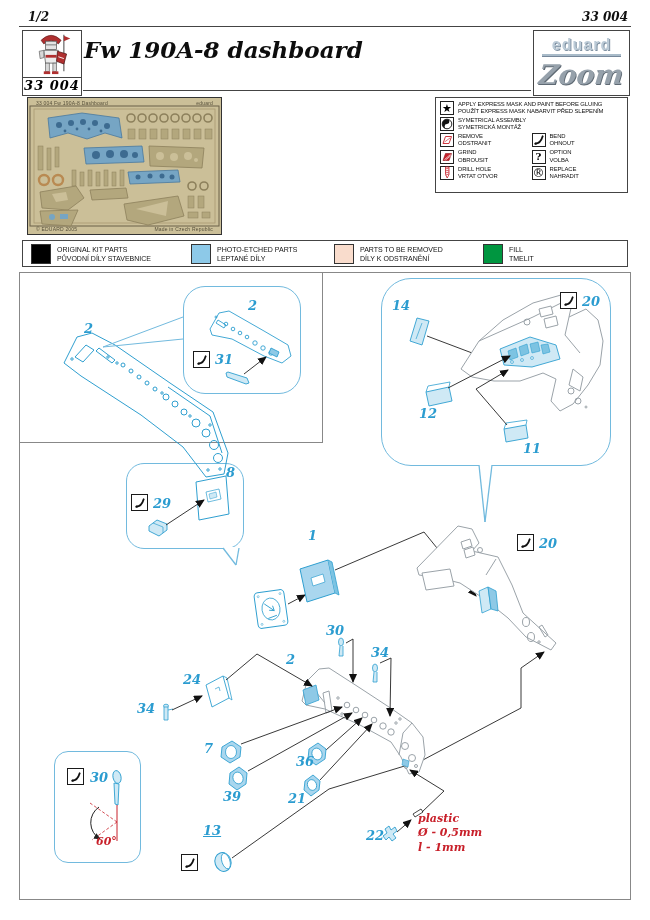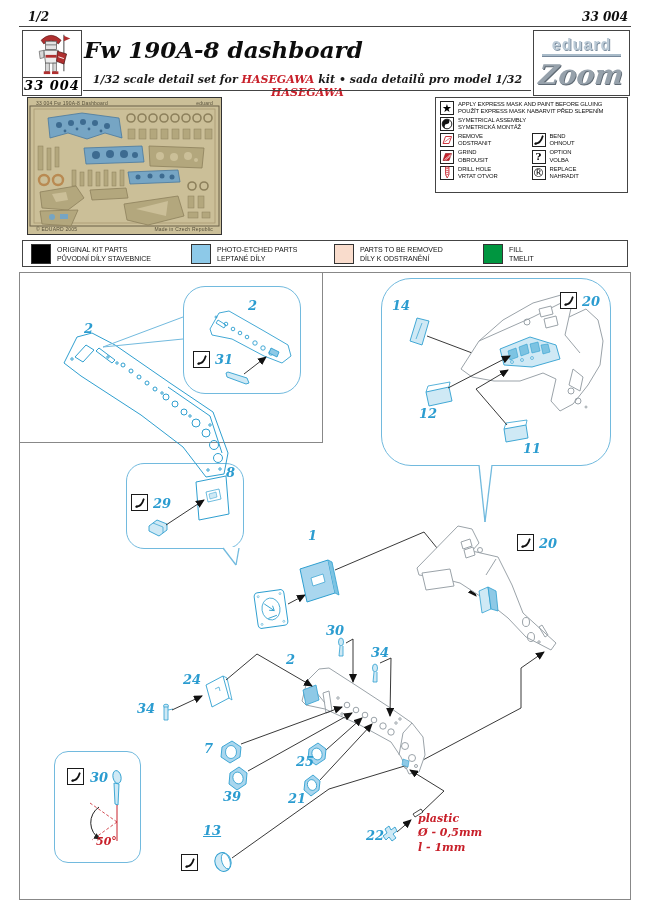--- a/index.html
+++ b/index.html
@@ -61,23 +61,20 @@
         <rect x="21" y="33" width="4" height="9" fill="#d8d8d8" stroke="#555" stroke-width=".7"></rect>
         <rect x="11" y="42" width="7" height="3" fill="#b03030"></rect>
         <rect x="20" y="42" width="7" height="3" fill="#b03030"></rect>
       </svg>
     </div>
     <div class="knight-no">33 004</div>
   </div>
 
   <div class="abs" style="left:84px; top:36px; width:447px;">
     <div class="title">Fw 190A-8 dashboard</div>
-    <div class="subtitle" style="margin-top:10px;">
-      <span>1/32 scale detail set for </span><span class="red">HASEGAWA</span><span> kit • sada detailů pro model 1/32 </span><span class="red">HASEGAWA</span>
-    </div>
   </div>
   <div class="abs rule" style="left:83px; width:448px; top:90px;"></div>
 
   <div class="abs boxed" style="left:533px; top:30px; width:97px; height:66px; text-align:center;">
     <div style="margin-top:4px;"><span class="eduard-word">eduard</span></div>
     <div class="eduard-bar" style="margin:0 8px;"></div>
     <div style="margin-top:2px;"><span class="zoom-word">Zoom</span></div>
   </div>
 
   <div class="abs fret" style="left:27px; top:97px; width:195px; height:138px;">
@@ -574,40 +571,40 @@
       </div>
     <span class="plbl" style="left:519px; top:263px;">20</span>
 
     <span class="plbl" style="left:306px; top:350px;">30</span>
     <span class="plbl" style="left:351px; top:372px;">34</span>
     <span class="plbl" style="left:266px; top:379px;">2</span>
     <span class="plbl" style="left:163px; top:399px;">24</span>
     <span class="plbl" style="left:117px; top:428px;">34</span>
     <span class="plbl" style="left:184px; top:468px;">7</span>
     <span class="plbl" style="left:203px; top:516px;">39</span>
-    <span class="plbl" style="left:276px; top:481px;">25</span>
+    <span class="plbl" style="left:276px; top:481px;">36</span>
     <span class="plbl" style="left:268px; top:518px;">21</span>
     <span class="plbl" style="left:346px; top:555px;">22</span>
 
     <div class="bendbox" style="left:161px; top:581px;">
         <svg width="12" height="12" viewBox="0 0 13 13">
           <path d="M2.5,10.5 C6,10.5 9,7.5 10.5,2.5" fill="none" stroke="#111" stroke-width="2" stroke-linecap="round"></path>
           <circle cx="3" cy="10.5" r="1.2" fill="#111"></circle>
         </svg>
       </div>
     <span class="plbl" style="left:183px; top:550px;text-decoration:underline;">13</span>
 
     <div class="bendbox" style="left:47px; top:495px;">
         <svg width="12" height="12" viewBox="0 0 13 13">
           <path d="M2.5,10.5 C6,10.5 9,7.5 10.5,2.5" fill="none" stroke="#111" stroke-width="2" stroke-linecap="round"></path>
           <circle cx="3" cy="10.5" r="1.2" fill="#111"></circle>
         </svg>
       </div>
     <span class="plbl" style="left:70px; top:497px;">30</span>
-    <span class="rlbl" style="left:76px; top:562px;">50°</span>
+    <span class="rlbl" style="left:76px; top:562px;">60°</span>
 
     <div class="abs" style="left:398px; top:539px; line-height:1.3;">
       <div class="rlbl" style="position:static;">plastic</div>
       <div class="rlbl" style="position:static;">Ø - 0,5mm</div>
       <div class="rlbl" style="position:static;">l - 1mm</div>
     </div>
   </div>
 
 </div>
 

